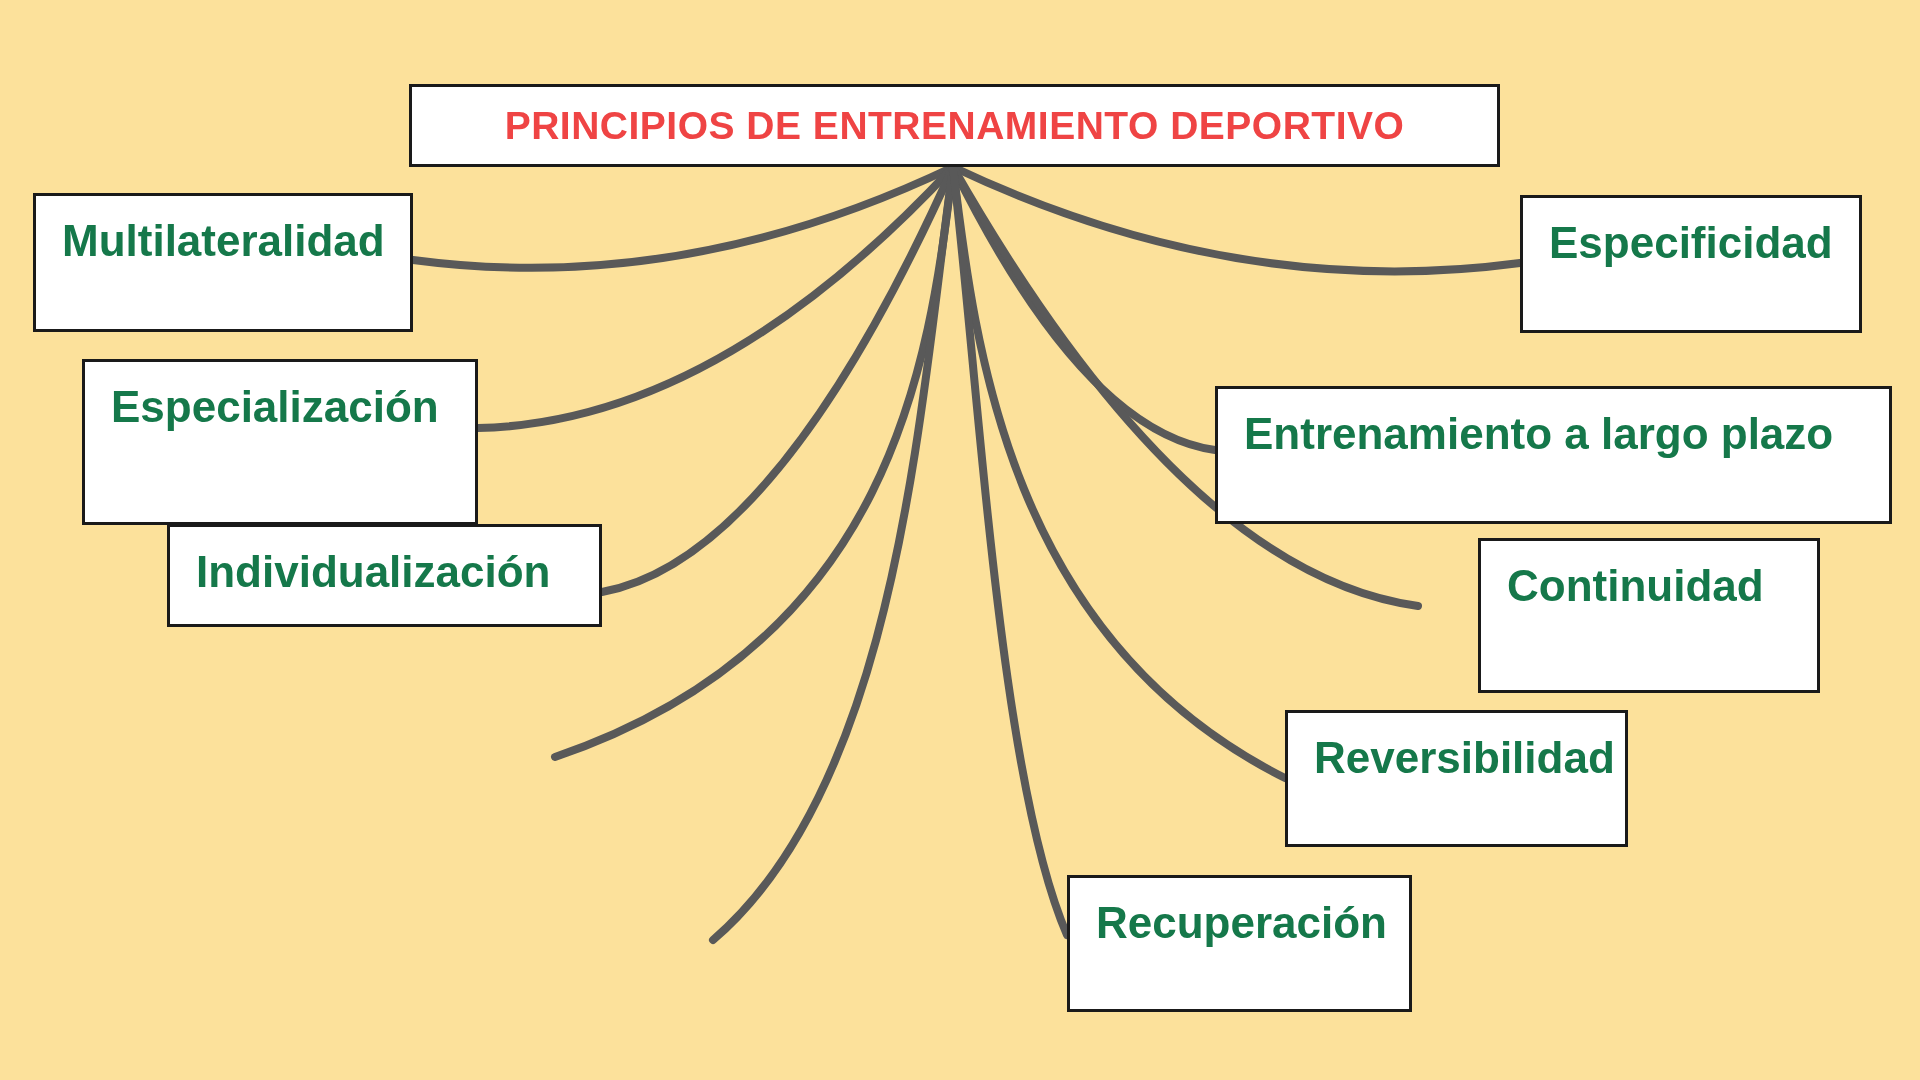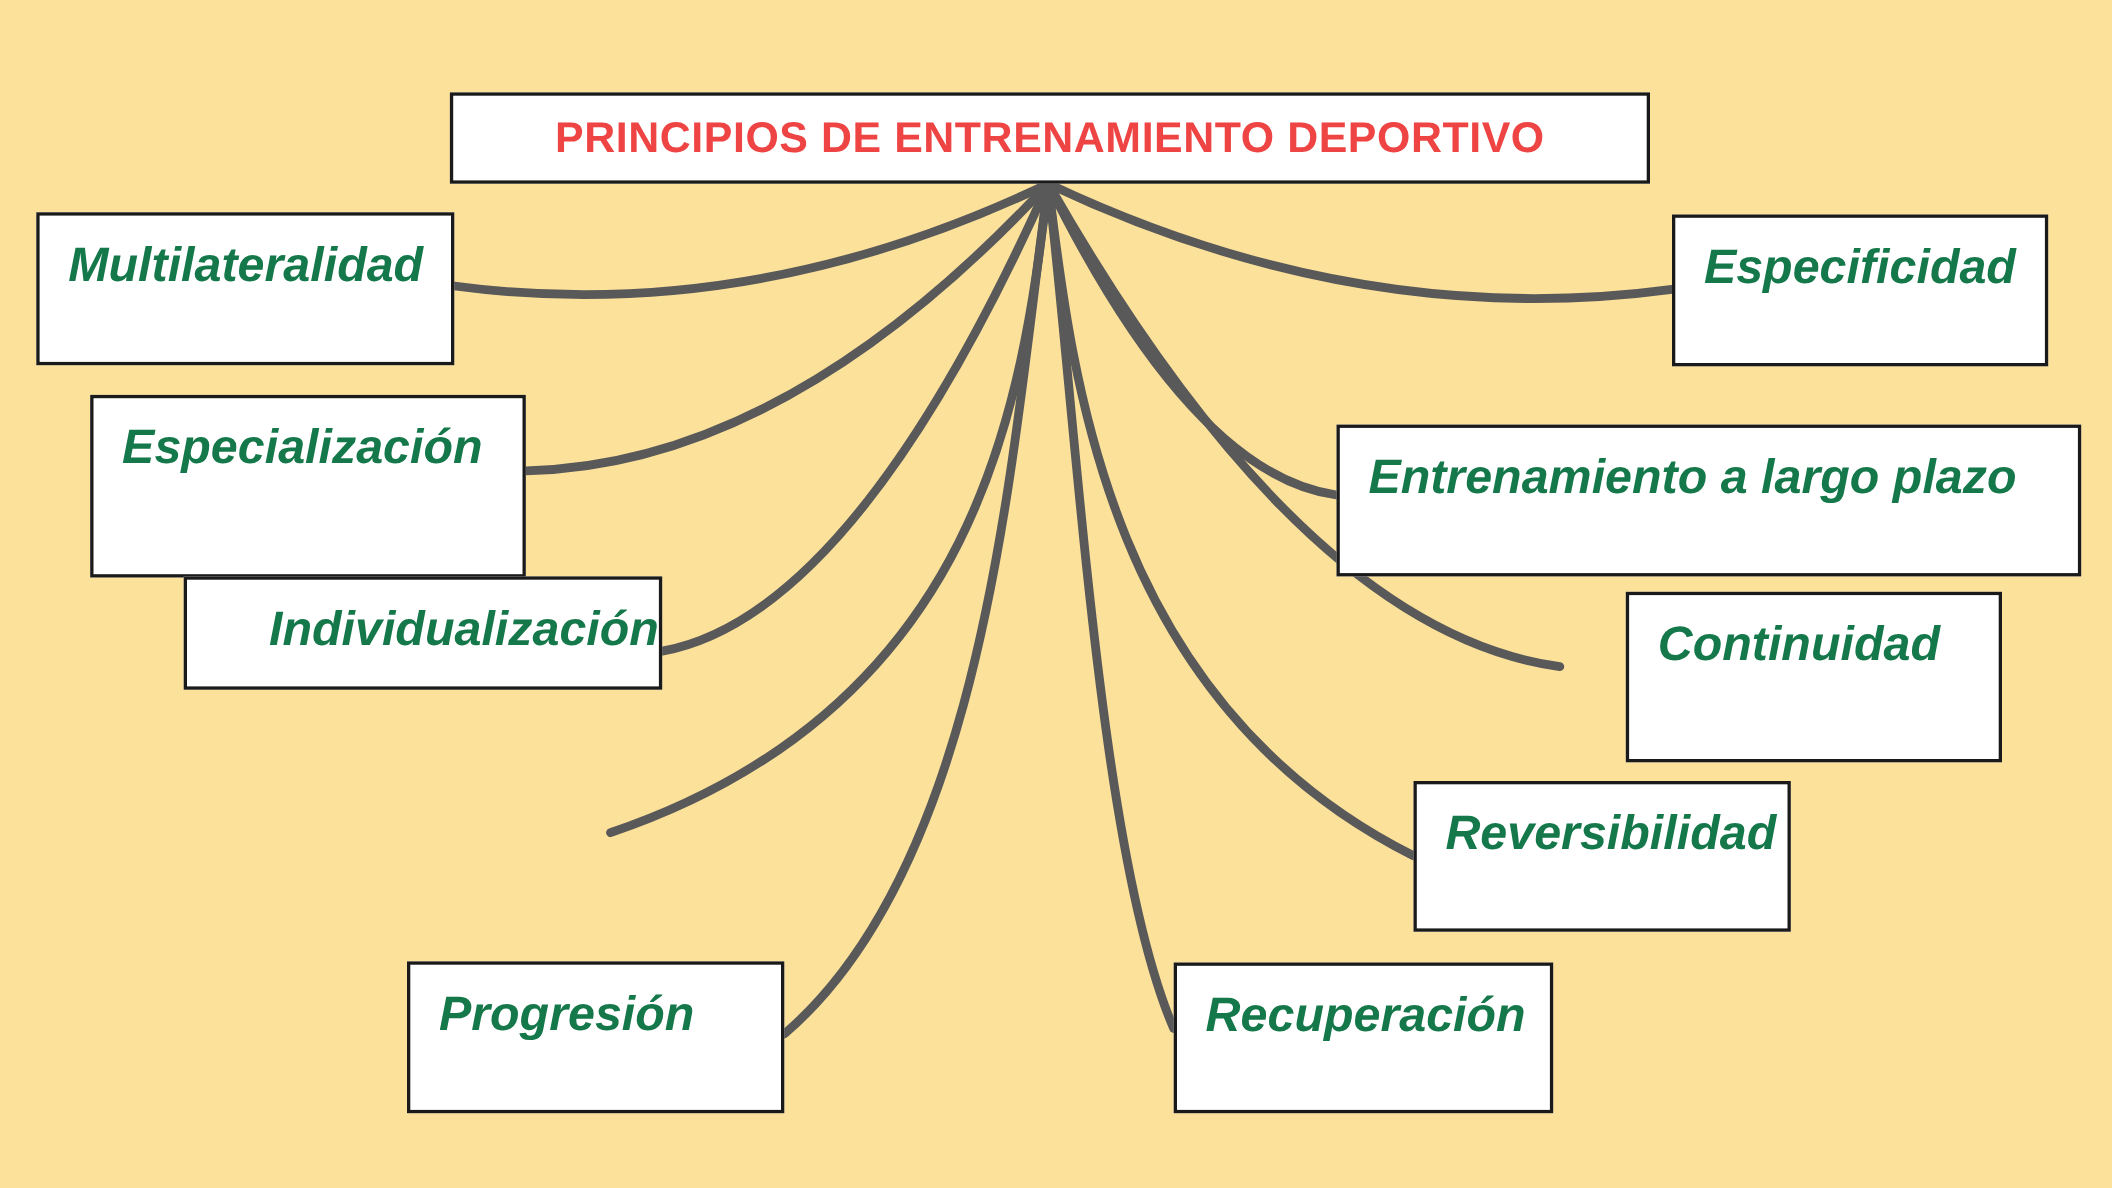--- a/index.html
+++ b/index.html
@@ -46,21 +46,20 @@
     font-size:39px;
     letter-spacing:0.5px;
     white-space:nowrap;
   }
   .node{
     position:absolute;
     background:var(--box);
     border:3px solid var(--border);
     box-sizing:border-box;
     padding:20px 0 0 26px;
-    font-style:italic;
   }
   .node span{
     color:var(--node-text);
     font-weight:bold;
     font-size:44px;
     white-space:nowrap;
   }
 </style>
 </head>
 <body>
@@ -85,28 +84,25 @@
   </div>
 
   <div class="node" style="left:33px;top:193px;width:380px;height:139px;">
     <span>Multilateralidad</span>
   </div>
 
   <div class="node" style="left:82px;top:359px;width:396px;height:166px;">
     <span>Especialización</span>
   </div>
 
-  <div class="node" style="left:167px;top:524px;width:435px;height:103px;text-align:right;">
+  <div class="node" style="left:167px;top:524px;width:435px;height:103px;">
     <span>Individualización</span>
   </div>
 
 
-  <div class="node" style="left:370px;top:874px;width:343px;height:138px;">
-    <span>Progresión</span>
-  </div>
 
   <div class="node" style="left:1520px;top:195px;width:342px;height:138px;">
     <span>Especificidad</span>
   </div>
 
   <div class="node" style="left:1215px;top:366px;width:677px;height:138px;margin-top:20px;">
     <span>Entrenamiento a largo plazo</span>
   </div>
 
   <div class="node" style="left:1478px;top:538px;width:342px;height:155px;">

